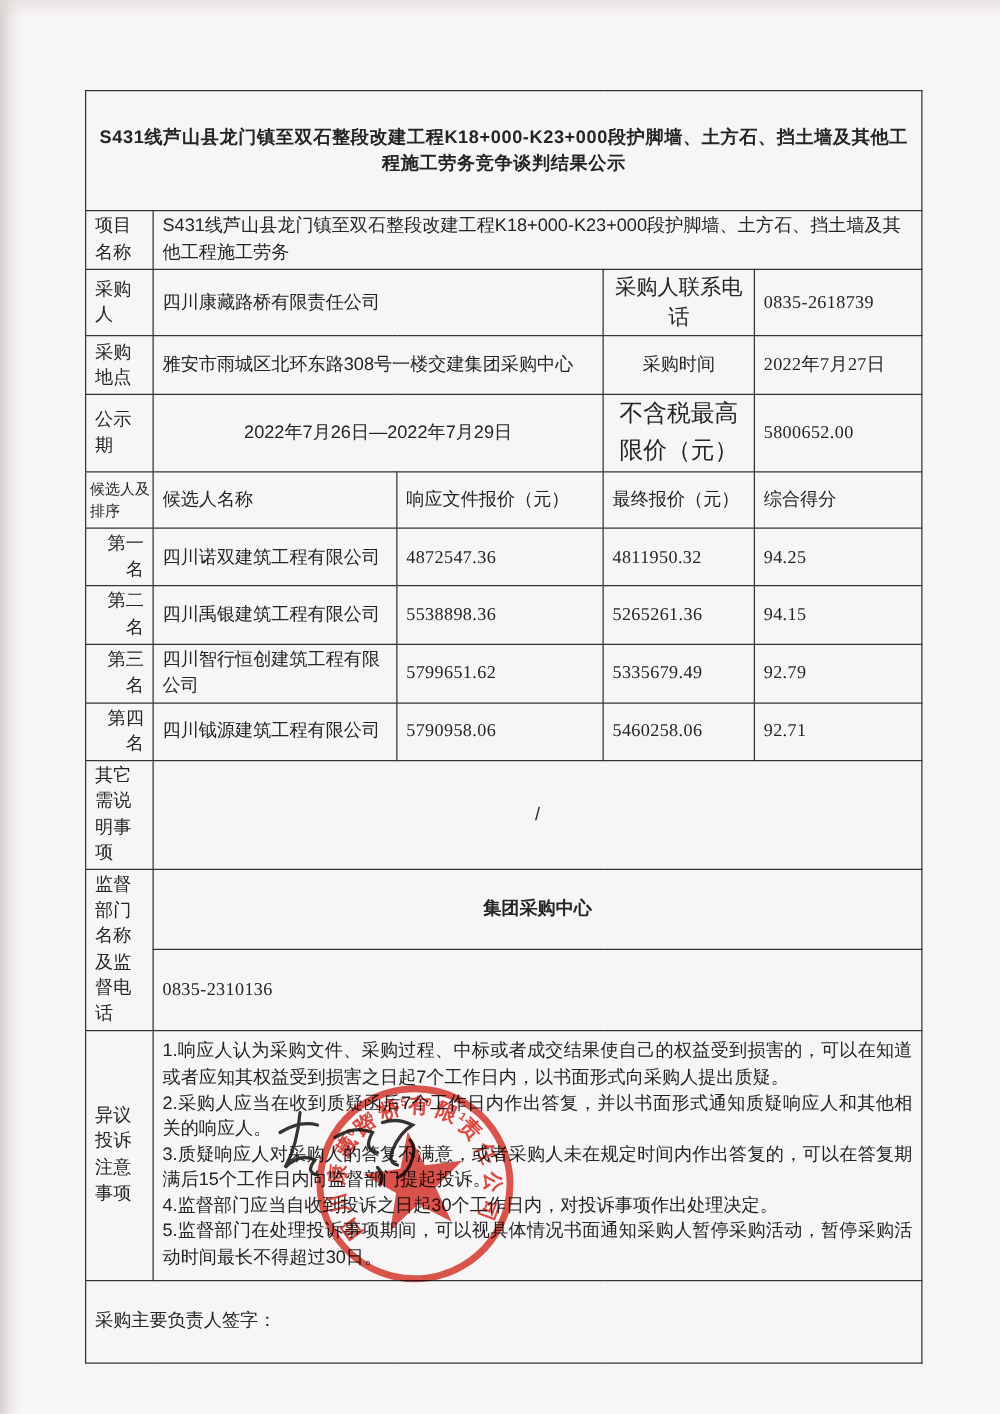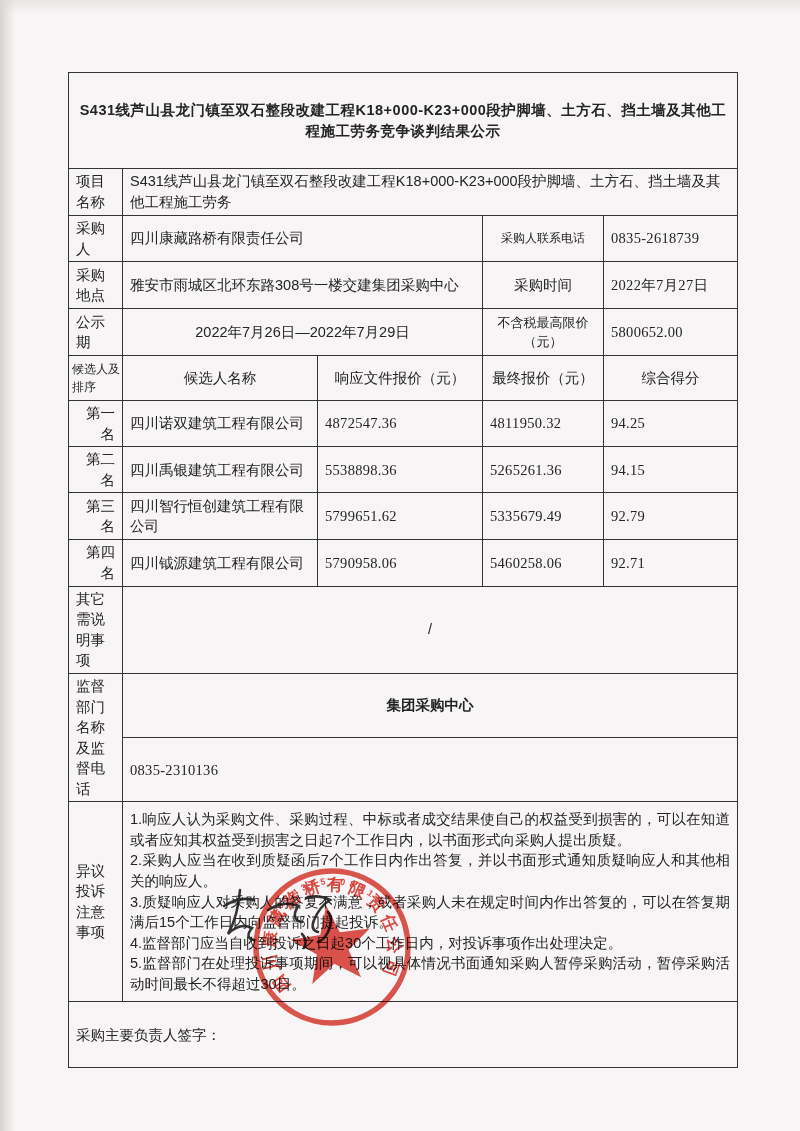--- a/index.html
+++ b/index.html
@@ -29,21 +29,21 @@
   }
   td.title-cell{
     text-align:center;font-weight:bold;font-size:20px;line-height:1.55;
     letter-spacing:.5px;padding:6px 12px;
   }
   td.rowlabel{font-size:12px;line-height:1.55;padding:2px 0 2px 3px;}
   td.ranklabel{font-size:13px;text-align:right;padding:2px 1px;}
   td.center{text-align:center;}
   td.num{text-align:left;font-family:"Liberation Serif", serif;font-size:15px;letter-spacing:.3px;}
   td.namecell{font-size:15px;line-height:1.35;padding:2px 7px;}
-  td.headcell{text-align:center;font-size:14.5px;}
+  td.headcell{text-align:left;font-size:14.5px;}
   td.headcell.first{font-size:12px;text-align:left;padding:2px 0 2px 3px;line-height:1.5;margin-left:25px;}
   td.longtext{font-size:14.3px;line-height:1.46;padding:10px 9px 10px 9px;vertical-align:top;}
   td.longtext .item{text-align:justify;}
   td.signrow{font-size:15px;padding:4px 6px 4px 6px;}
   .seal{position:absolute;left:237px;top:852px;width:190px;height:190px;
     transform:rotate(-8deg);mix-blend-mode:multiply;opacity:.92;z-index:5;}
   .signature{position:absolute;left:210px;top:876px;width:160px;height:90px;z-index:4;}
 </style>
 </head>
 <body>
@@ -65,35 +65,35 @@
   </tr>
 
   <tr style="height:47px">
     <td class="rowlabel">项目名称</td>
     <td colspan="4">S431线芦山县龙门镇至双石整段改建工程K18+000-K23+000段护脚墙、土方石、挡土墙及其他工程施工劳务</td>
   </tr>
 
   <tr style="height:42px">
     <td class="rowlabel">采购人</td>
     <td colspan="2">四川康藏路桥有限责任公司</td>
-    <td class="center" style="font-size:12px;padding:2px 2px">采购人联系电话</td>
+    <td class="center" style="font-size:17px;padding:2px 2px">采购人联系电话</td>
     <td class="num">0835-2618739</td>
   </tr>
 
   <tr style="height:47px">
     <td class="rowlabel">采购地点</td>
     <td colspan="2">雅安市雨城区北环东路308号一楼交建集团采购中心</td>
     <td class="center">采购时间</td>
     <td class="num">2022年7月27日</td>
   </tr>
 
   <tr style="height:47px">
     <td class="rowlabel">公示期</td>
     <td colspan="2" class="center">2022年7月26日—2022年7月29日</td>
-    <td class="center" style="font-size:13px;padding:2px 4px;line-height:1.5">不含税最高限价（元）</td>
+    <td class="center" style="font-size:19px;padding:2px 4px;line-height:1.5">不含税最高限价（元）</td>
     <td class="num">5800652.00</td>
   </tr>
 
   <tr style="height:45px">
     <td class="headcell first">候选人及排序</td>
     <td class="headcell">候选人名称</td>
     <td class="headcell">响应文件报价（元）</td>
     <td class="headcell">最终报价（元）</td>
     <td class="headcell">综合得分</td>
   </tr>

